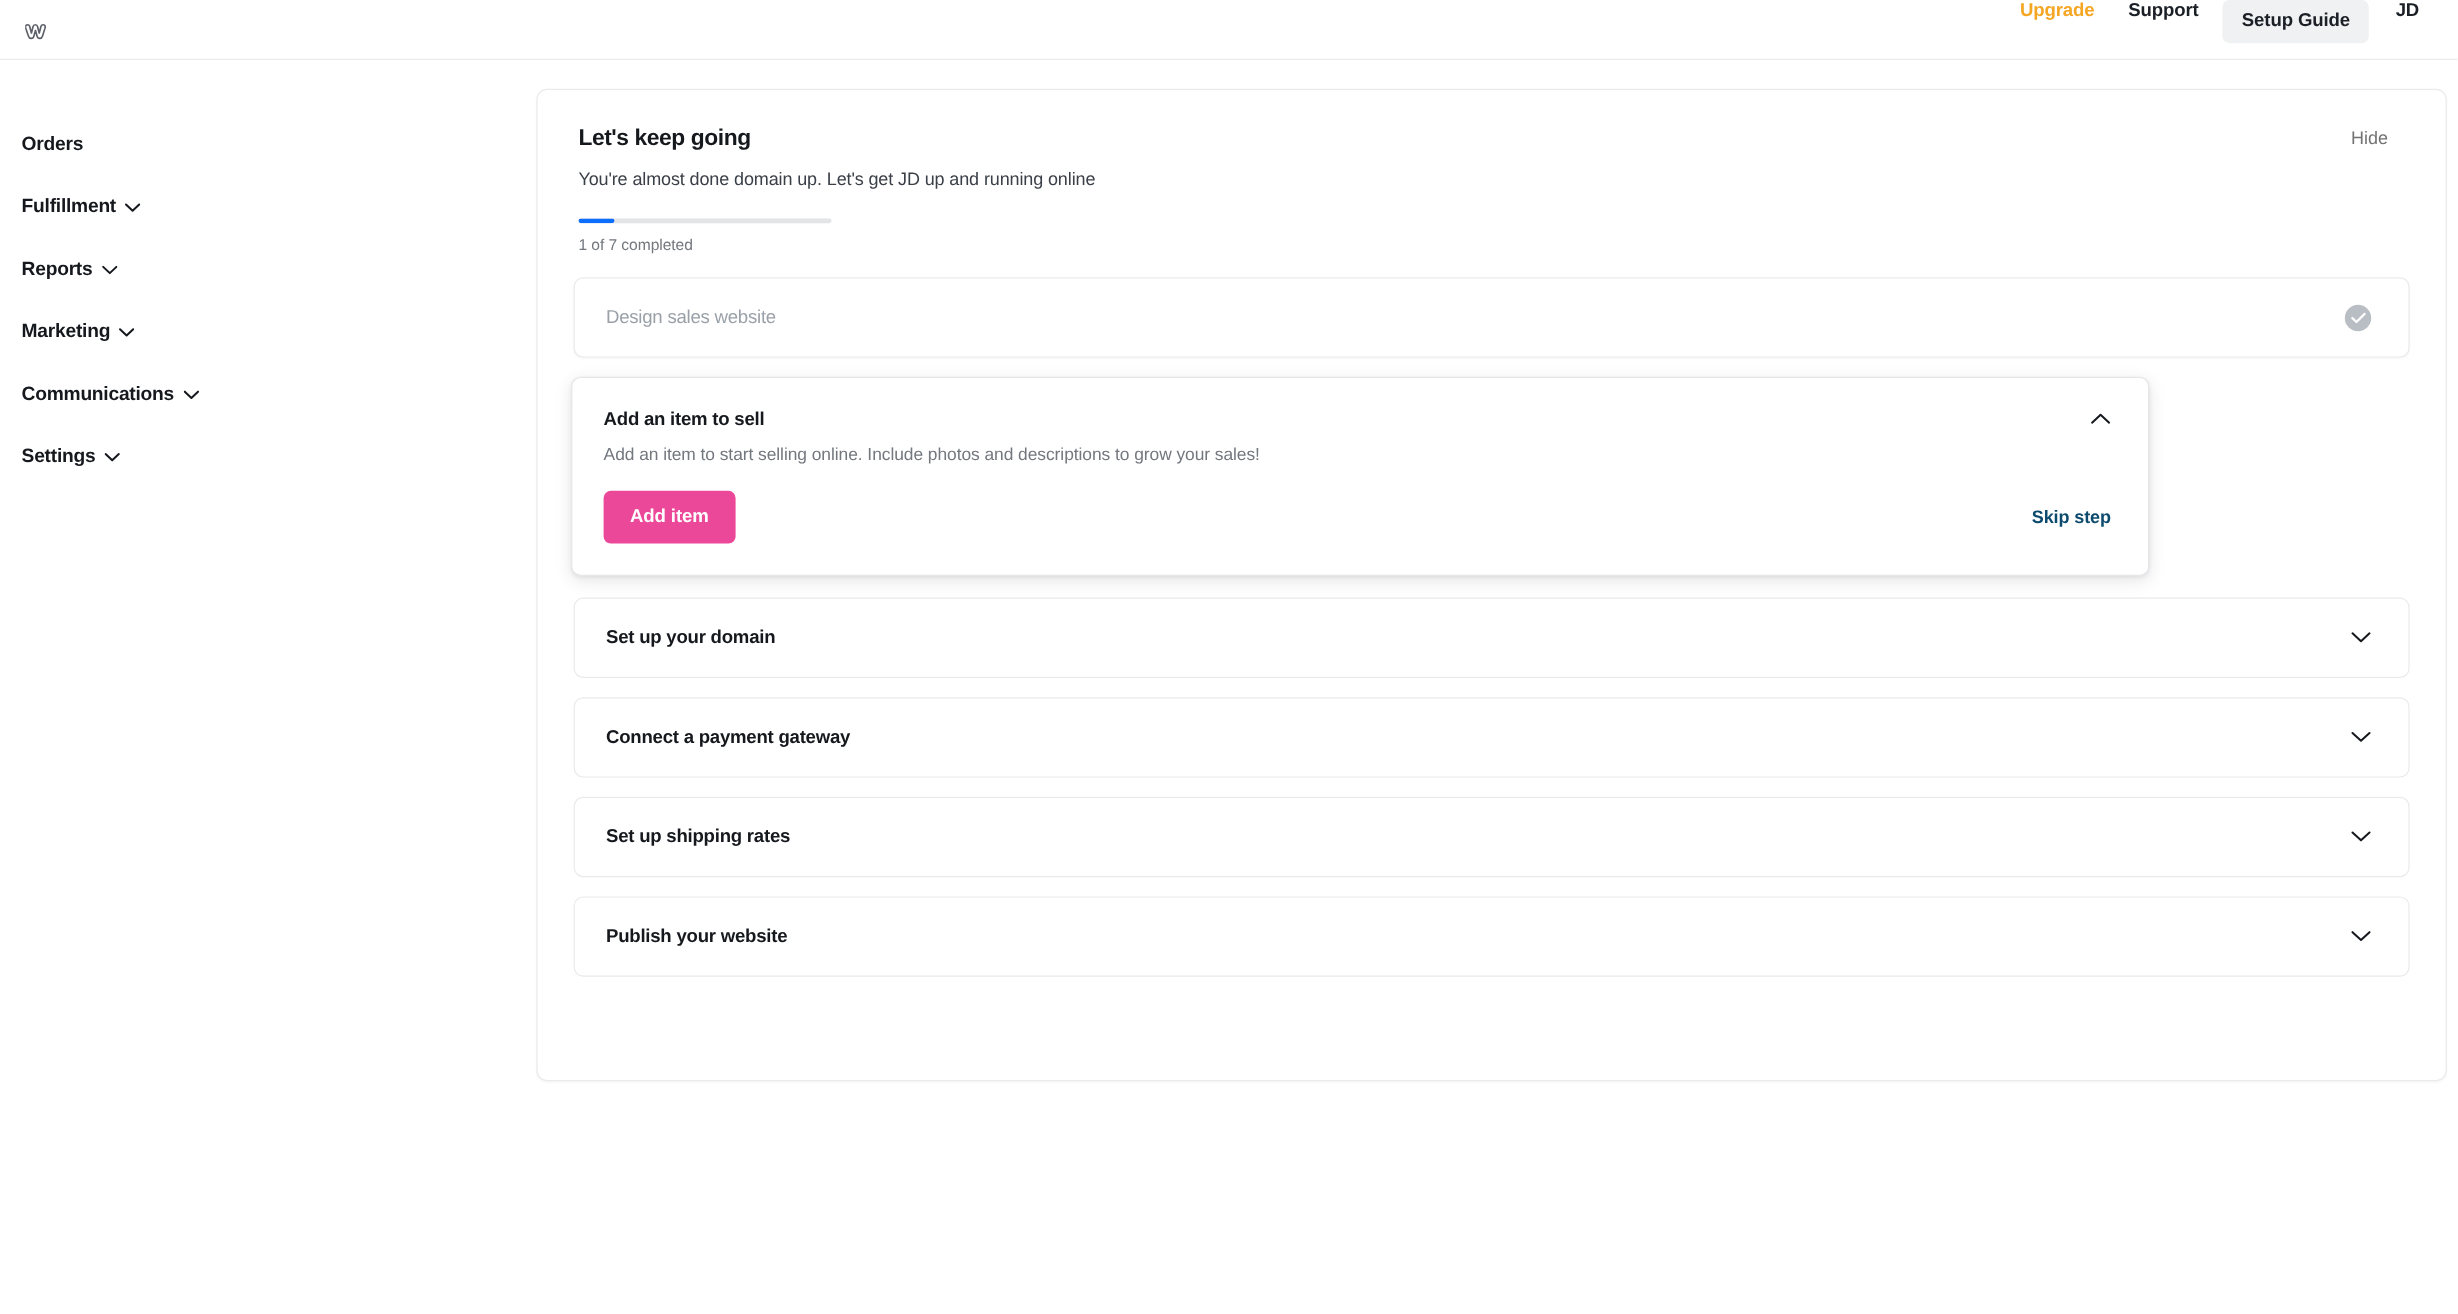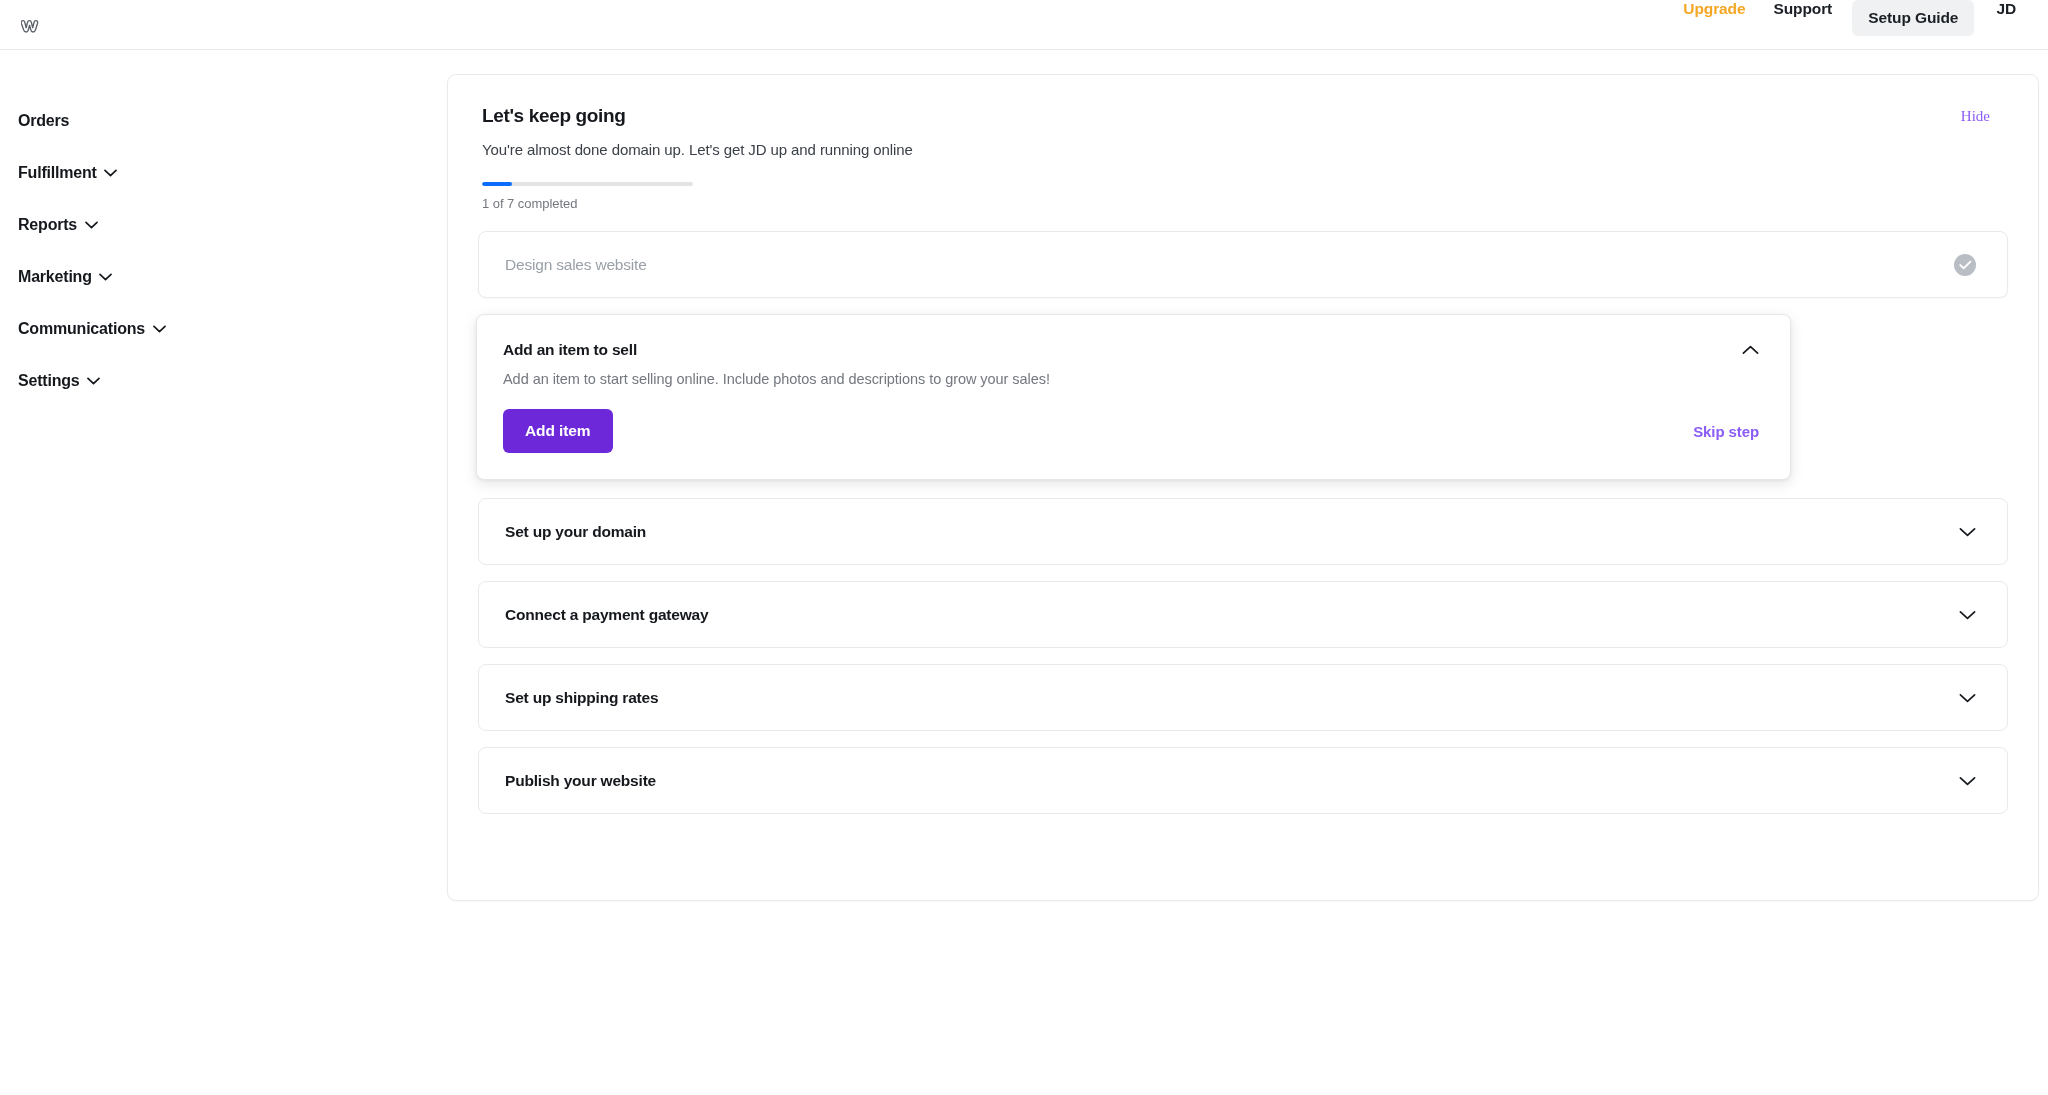--- a/index.html
+++ b/index.html
@@ -153,26 +153,25 @@
   .guide-title {
     font-size: 19px;
     font-weight: bold;
     color: #15181d;
     letter-spacing: -0.35px;
     line-height: 26px;
   }
 
   .hide-link {
     font-size: 15px;
-    color: #8b5cf6;
+    color: #737373;
     font-weight: normal;
     cursor: pointer;
     padding-right: 18px;
     line-height: 26px;
-    font-family: Liberation Serif, serif;
   }
 
   .guide-sub {
     font-size: 15px;
     color: #3b4048;
     margin-top: 12px;
     padding-left: 4px;
     letter-spacing: -0.1px;
   }
 
@@ -272,35 +271,35 @@
   }
 
   .step-actions {
     display: flex;
     align-items: center;
     justify-content: space-between;
     padding: 22px 31px 0 26px;
   }
 
   .primary-btn {
-    background: #6d28d9;
+    background: #ec4899;
     color: #ffffff;
     border: none;
     border-radius: 6px;
     font-family: "Liberation Sans", sans-serif;
     font-size: 15.5px;
     font-weight: bold;
     padding: 13px 22px;
     cursor: pointer;
     letter-spacing: -0.1px;
   }
 
   .skip-link {
     font-size: 15px;
-    color: #8b5cf6;
+    color: #0c4a6e;
     font-weight: bold;
     cursor: pointer;
     letter-spacing: -0.1px;
   }
 
   .chev-icon { flex: 0 0 auto; }
 </style>
 </head>
 <body>
 

